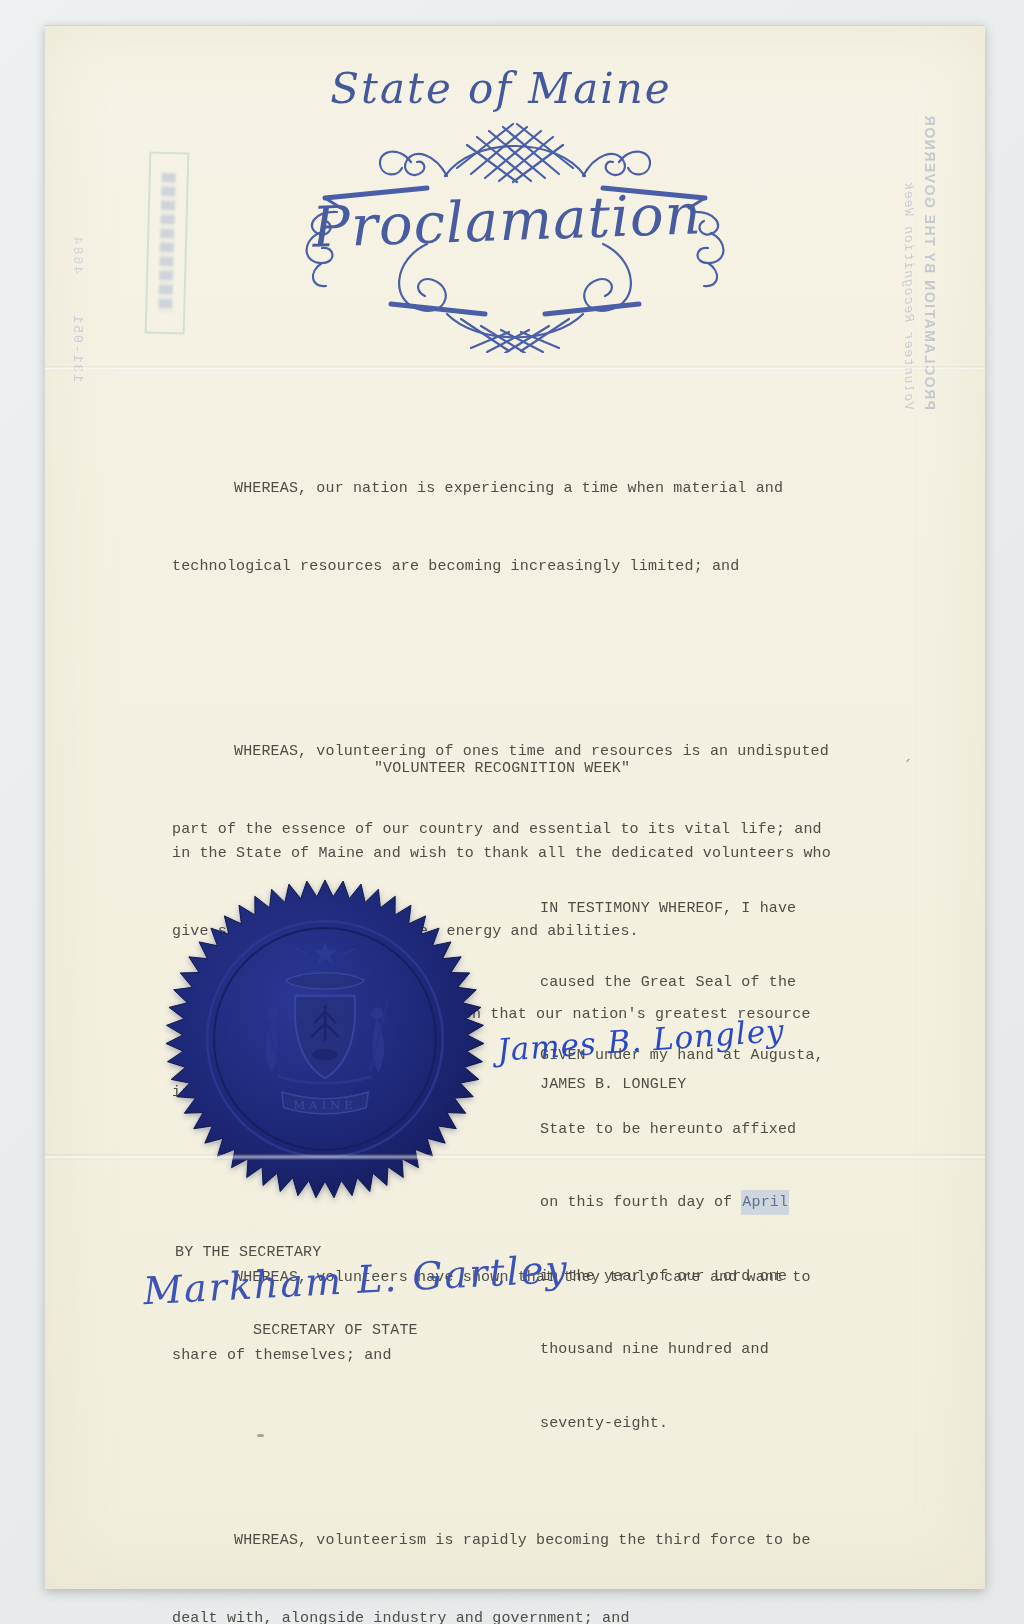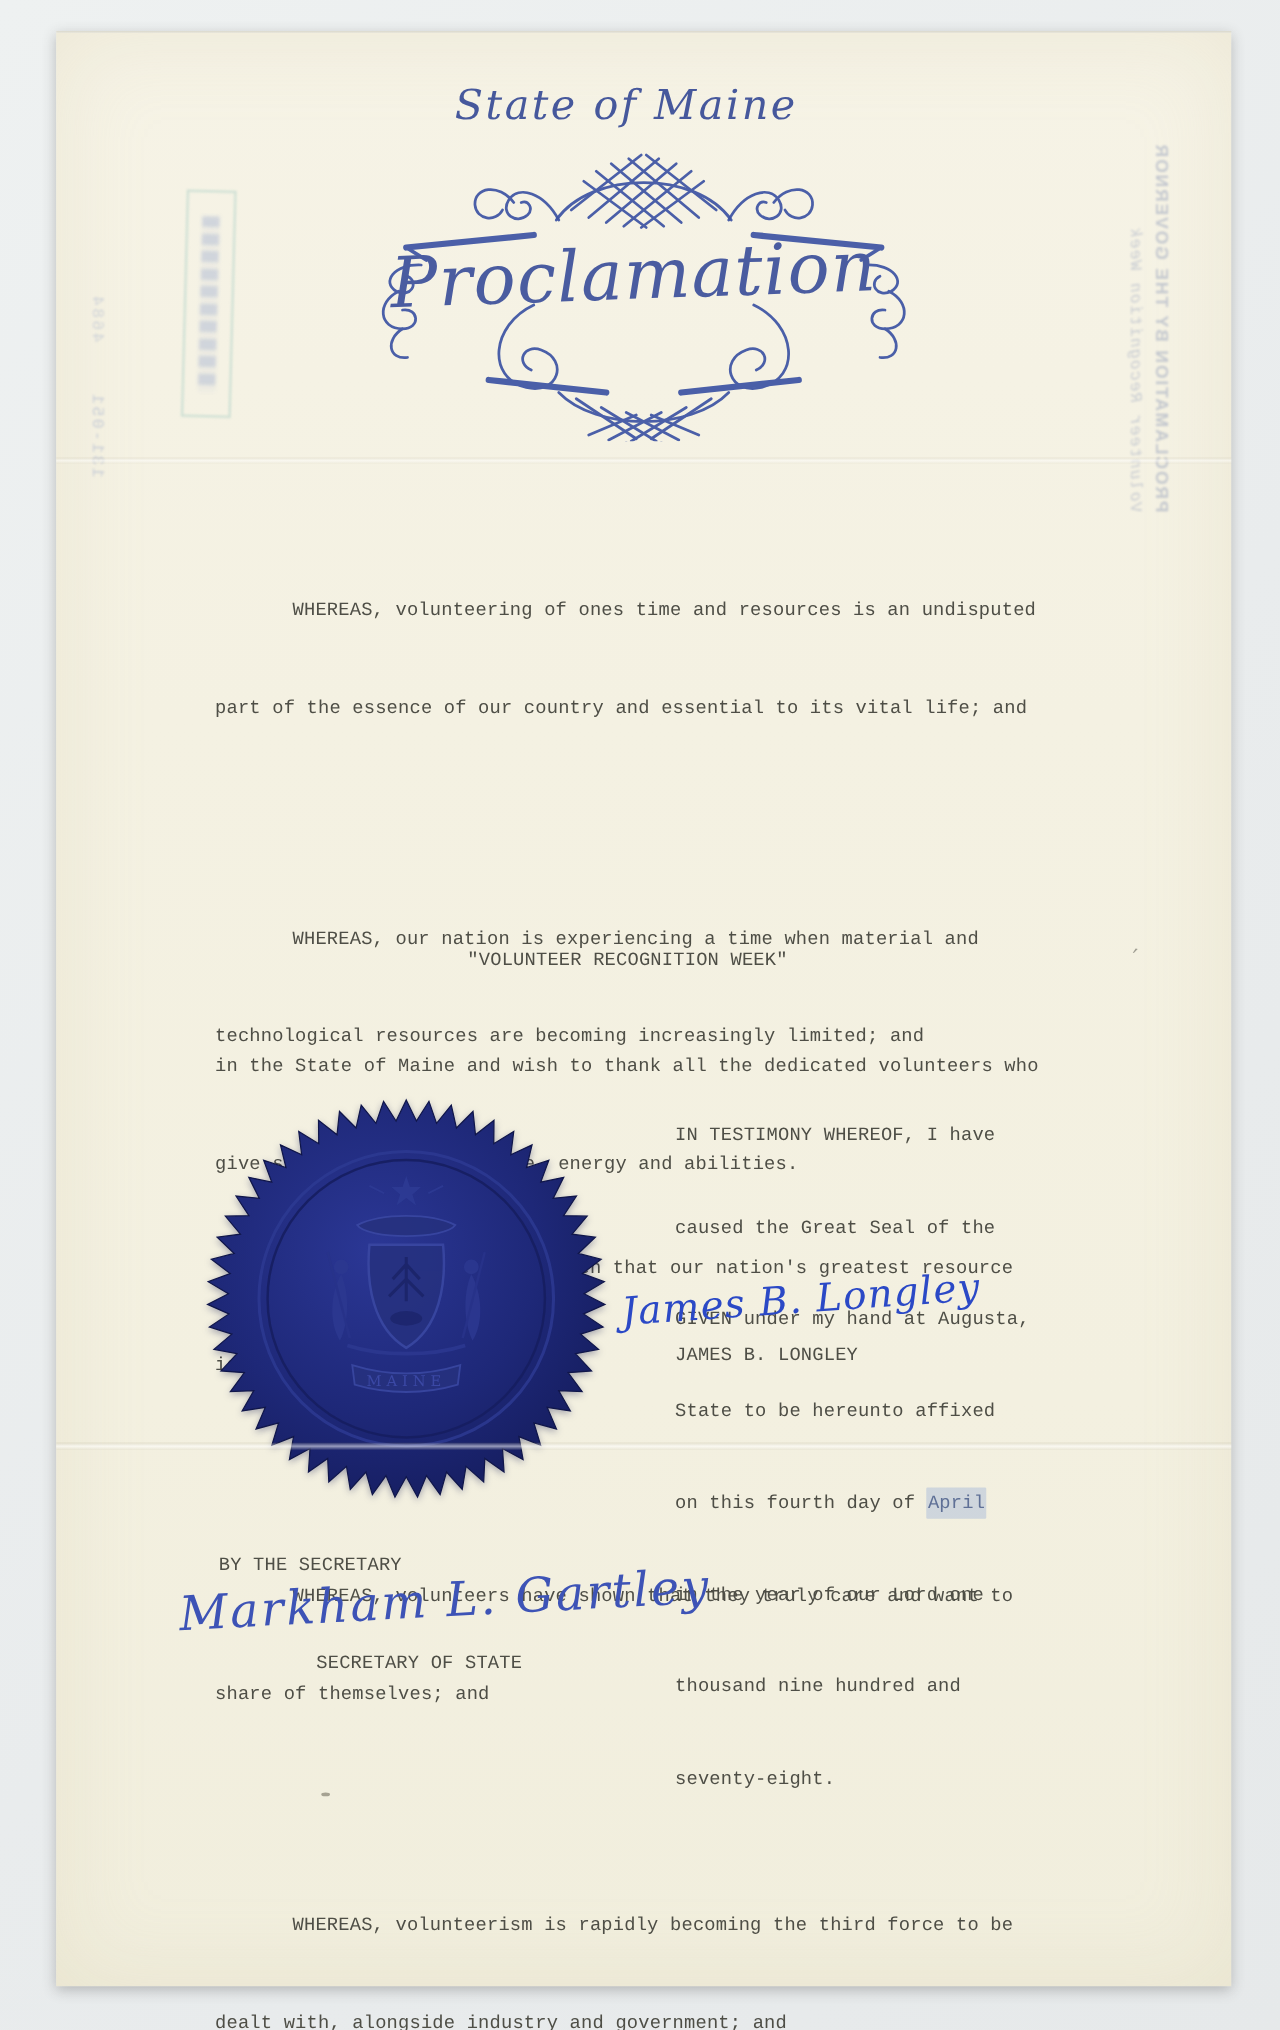--- a/index.html
+++ b/index.html
@@ -18,21 +18,21 @@
   .typed{position:absolute;color:#4e4e46;font-size:15px;line-height:26px;letter-spacing:.15px;white-space:pre;}
   .body-block{left:127px;top:346px;width:720px;}
   .para{margin:0 0 3px 0;}
   .para .l1{padding-left:62px;}
   .center-line{left:127px;top:730px;width:660px;text-align:center;}
   .closing{left:127px;top:763px;}
   .testimony{left:495px;top:822px;line-height:24.5px;}
   .month{color:#5f7096;background:rgba(140,165,215,.35);padding:4px 1px;border-radius:1px;}
   
   .script{font-family:"DejaVu Serif","Liberation Serif",serif;font-style:italic;position:absolute;}
-  .state-line{left:0;top:38px;width:100%;text-align:center;font-size:33px;color:#46589c;letter-spacing:2px;transform:translateX(-14px);}
+  .state-line{left:0;top:38px;width:100%;text-align:center;font-size:42px;color:#46589c;letter-spacing:2px;transform:translateX(-14px);}
   .ornament{position:absolute;left:250px;top:90px;width:440px;height:237px;}
   .ornament svg{position:absolute;inset:0;}
   .orn-title{position:absolute;left:0;top:72px;width:100%;text-align:center;
     font-family:"DejaVu Serif","Liberation Serif",serif;font-style:italic;
     font-size:56px;color:#4a5ca0;transform:translateX(-8px) rotate(-2deg);letter-spacing:1px;}
   
   .sig{font-family:"DejaVu Serif","Liberation Serif",serif;font-style:italic;position:absolute;white-space:nowrap;}
   .sig-longley{left:452px;top:996px;font-size:31px;color:#2b49c6;transform:rotate(-4deg);letter-spacing:1px;}
   .typed-longley{left:495px;top:1046px;}
   .by-gov{left:130px;top:1214px;}
@@ -102,26 +102,26 @@
         <path d="M166 203 L214 235 M186 210 L230 237 M206 214 L248 236 M226 216 L264 232"></path>
         <path d="M274 203 L226 235 M254 210 L210 237 M234 214 L192 236 M214 216 L176 232"></path>
         <path d="M206 238 C214 250 226 250 234 238"></path>
       </g>
     </svg>
     <div class="orn-title">Proclamation</div>
   </div>
 
   <div class="typed body-block">
     <p class="para">
+      <span class="l1" style="display:block">WHEREAS, our nation is experiencing a time when material and</span>
+      <span class="l2" style="display:block">technological resources are becoming increasingly limited; and</span>
+    </p>
+    <p class="para">
       <span class="l1" style="display:block">WHEREAS, volunteering of ones time and resources is an undisputed</span>
       <span class="l2" style="display:block">part of the essence of our country and essential to its vital life; and</span>
-    </p>
-    <p class="para">
-      <span class="l1" style="display:block">WHEREAS, our nation is experiencing a time when material and</span>
-      <span class="l2" style="display:block">technological resources are becoming increasingly limited; and</span>
     </p>
     <p class="para">
       <span class="l1" style="display:block">WHEREAS, it has been proven that our nation's greatest resource</span>
       <span class="l2" style="display:block">is its people; and</span>
     </p>
     <p class="para">
       <span class="l1" style="display:block">WHEREAS, volunteers have shown that they truly care and want to</span>
       <span class="l2" style="display:block">share of themselves; and</span>
     </p>
     <p class="para">

